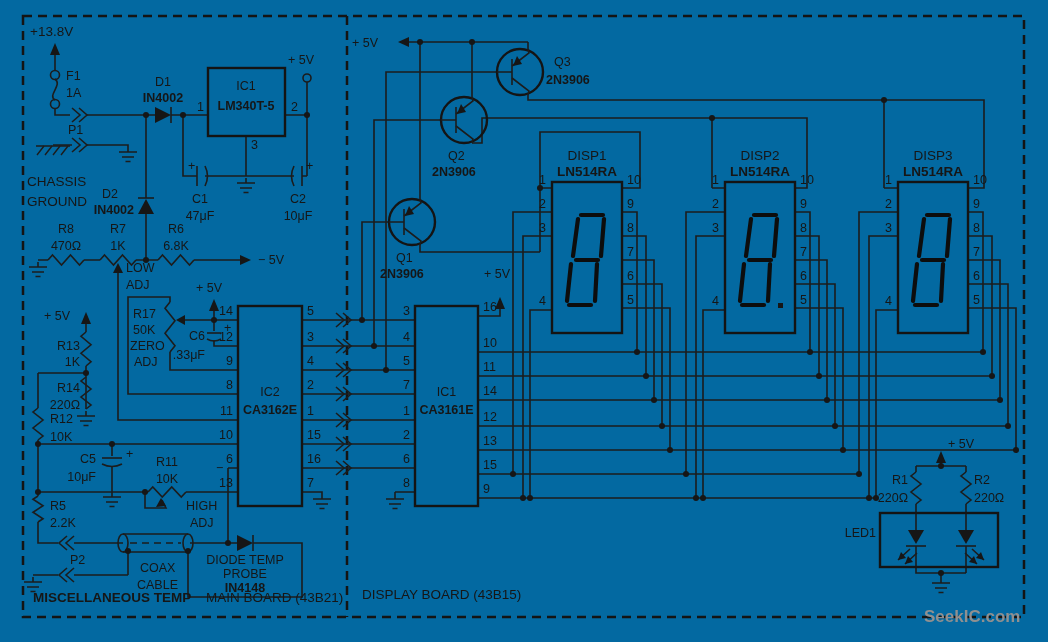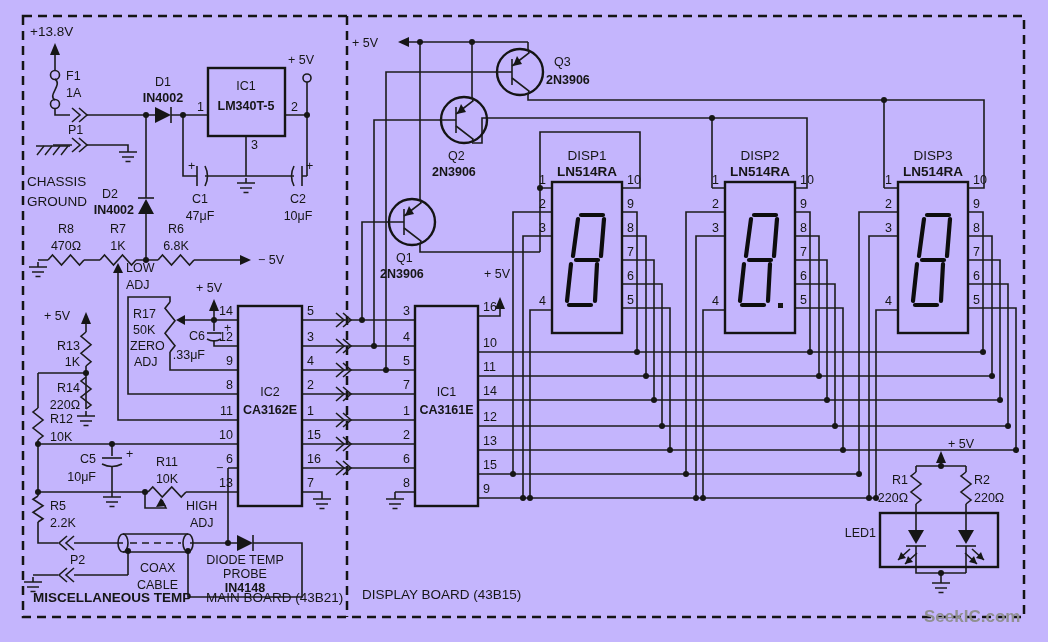--- a/index.html
+++ b/index.html
@@ -1,16 +1,16 @@
 <!DOCTYPE html>
 <html><head>
 <meta charset="utf-8">
 <style>
   html,body{margin:0;padding:0;background:#e8e8e8;}
-  #stage{width:1048px;height:642px;background:#c4b5fd;position:relative;font-family:"Liberation Sans",sans-serif;}
+  #stage{width:1048px;height:642px;background:#0369a1;position:relative;font-family:"Liberation Sans",sans-serif;}
   svg{position:absolute;left:0;top:0;}
   svg text{fill:#161616;font-family:"Liberation Sans",sans-serif;font-size:12.5px;}
   svg text.b{font-weight:bold;}
   svg text.big{font-size:13.5px;}
   svg text.wm{font-size:17px;font-weight:bold;fill:#909090;}
   .wire{stroke:#1c1c1c;stroke-width:1.6;fill:none;}
   .wire2{stroke:#1c1c1c;stroke-width:1.4;fill:none;}
   .box{stroke:#141414;stroke-width:2.4;fill:none;}
   .dash{stroke:#141414;stroke-width:2.5;fill:none;stroke-dasharray:9 6;}
   .seg{stroke:#0d0d0d;stroke-width:4.2;stroke-linecap:round;}

